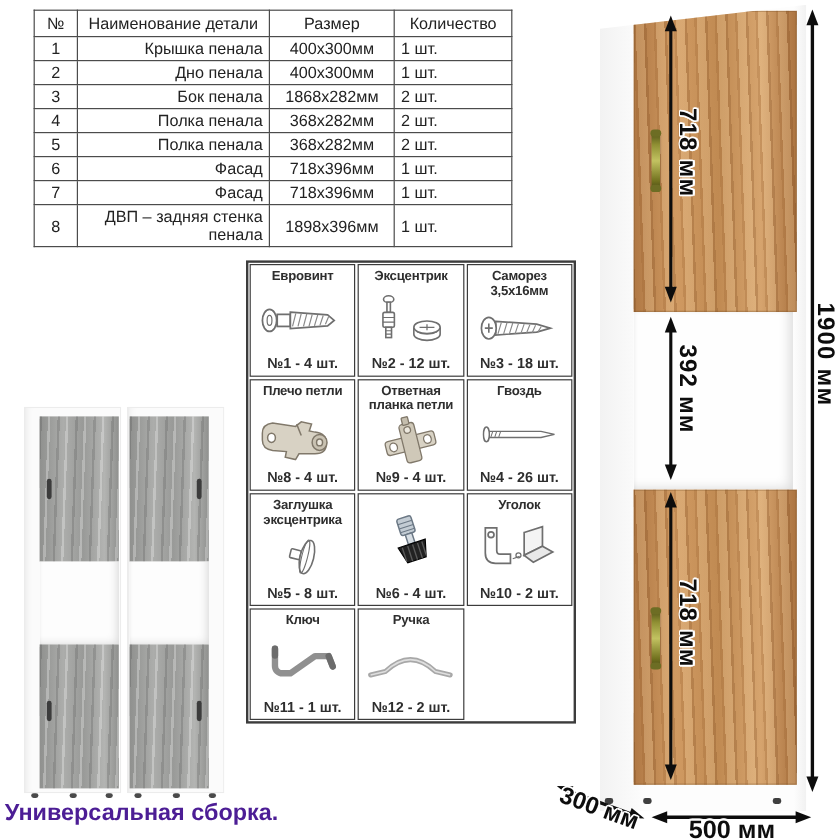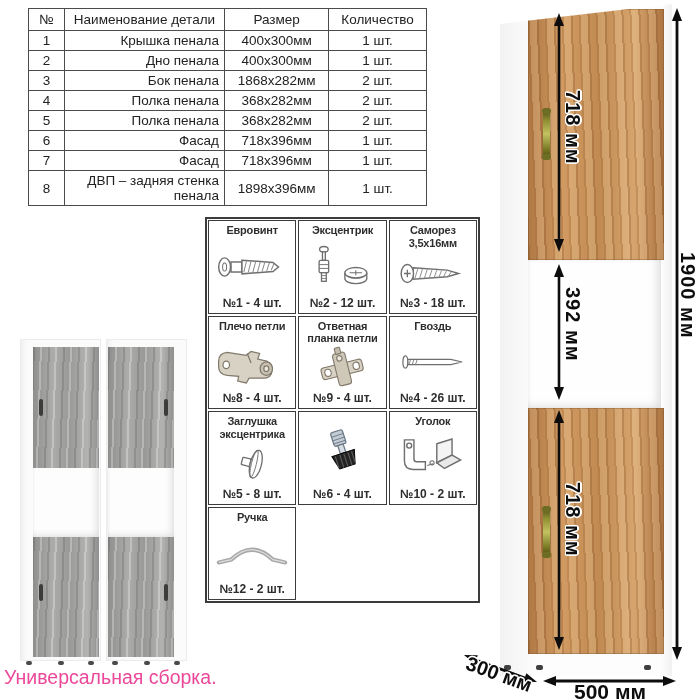--- a/index.html
+++ b/index.html
@@ -7,21 +7,21 @@
     font-family:"Liberation Sans",sans-serif;overflow:hidden;color:#1f1f1f;}
 
   
   .parts-table{position:absolute;left:28px;top:8px;width:399px;border-collapse:collapse;
     font-size:13.5px;line-height:15px;color:#222;}
   .parts-table td,.parts-table th{border:1.6px solid #4b4b4b;padding:2px 5px;font-weight:400;}
   .parts-table th{text-align:center;padding:3px 2px;}
   .col-num{width:30px;text-align:center;}
   .col-name{width:168px;text-align:right;}
   .col-size{width:98px;text-align:center;}
-  .col-qty{width:93px;text-align:center;}
+  .col-qty{width:93px;text-align:left;}
 
   
   .hw-grid{position:absolute;left:205px;top:217px;width:275px;height:386px;
     display:grid;grid-template-columns:repeat(3,1fr);grid-template-rows:repeat(4,1fr);
     gap:2px;border:2px solid #3c3c3c;background:#ffffff;box-sizing:border-box;padding:1px;}
   .hw-cell{border:1.6px solid #3c3c3c;background:#fff;display:flex;flex-direction:column;
     align-items:center;justify-content:space-between;padding:3px 1px;box-sizing:border-box;overflow:hidden;}
   .hw-title{font-size:11px;font-weight:700;text-align:center;line-height:12.5px;letter-spacing:-0.2px;color:#2e2e2e;}
   .hw-count{font-size:12px;font-weight:700;text-align:right;color:#2e2e2e;line-height:13px;}
   .hw-icon{flex:1;display:flex;align-items:center;justify-content:center;width:100%;}
@@ -40,21 +40,21 @@
   .door-b{top:198px;width:66px;height:120px;}
   .cab .niche{position:absolute;left:8px;top:129px;width:66px;height:69px;background:#fdfdfd;
     box-shadow:inset -6px -5px 8px -5px rgba(0,0,0,0.16), inset 2px 0 3px -2px rgba(0,0,0,0.10);}
   .c1 .niche{left:13px;} .c2 .niche{left:2px;}
   .cab-handle{position:absolute;width:4px;height:17px;background:#3c3c3c;border-radius:2px;}
   .c1 .h-t{left:19px;top:60px;} .c1 .h-b{left:19px;top:245px;}
   .c2 .h-t{left:58px;top:60px;} .c2 .h-b{left:58px;top:245px;}
   .foot{position:absolute;width:6px;height:4px;background:#4a4a4a;border-radius:2px;bottom:-4px;}
   .f1{left:6px;} .f2{left:38px;} .f3{left:68px;}
 
-  .caption{position:absolute;left:4px;top:666px;font-size:19.5px;font-weight:400;color:#ec4899;}
+  .caption{position:absolute;left:4px;top:666px;font-size:19.5px;font-weight:700;color:#4c1d95;}
 
   
   .rcab{position:absolute;left:500px;top:4px;width:172px;height:672px;background:
     linear-gradient(90deg,#f2f2f2,#fdfdfd 22%,#fdfdfd 94%,#f1f1f1);
     clip-path:polygon(0 20px,100% 0,100% 100%,0 100%);}
   .wood{background:
      repeating-linear-gradient(88deg, rgba(110,60,20,0.22) 0 2px, rgba(0,0,0,0) 2px 8px,
        rgba(150,95,45,0.25) 8px 10px, rgba(255,226,180,0.22) 10px 17px),
      linear-gradient(90deg,#b07844,#d09a62 26%,#c08a52 52%,#d6a46e 78%,#ab7340);}
   .rdoor{position:absolute;left:28px;width:136px;box-shadow:0 0 0 1px rgba(120,80,40,0.35) inset;}
@@ -295,20 +295,30 @@
             <path d="M46 10 l16 -5 v17 l-16 8 z" fill="#f4f4f4"></path>
             <path d="M46 30 l16 -8 9 5 -17 9 z" fill="#e9e9e9"></path>
             <circle cx="41" cy="30" r="2.2" fill="none" stroke-width="1.1"></circle>
             <path d="M36 33 l6 -2" stroke-width="1.1"></path>
           </g>
         </svg>
       </div>
       <div class="hw-count">№10 - 2 шт.</div>
     </div>
 
+    <div class="hw-cell">
+      <div class="hw-title">Ключ</div>
+      <div class="hw-icon">
+        <svg width="80" height="44" viewBox="0 0 84 46">
+          <path d="M18 10 v15 a6.5 6.5 0 0 0 6.5 6.5 h7 L53 16.5 h12 l3.5 9" fill="none" stroke="#909090" stroke-width="5.6" stroke-linecap="round" stroke-linejoin="round"></path>
+          <path d="M18 10 v6 M65 16.5 l3.5 9" fill="none" stroke="#6c6c6c" stroke-width="5.6" stroke-linecap="round"></path>
+        </svg>
+      </div>
+      <div class="hw-count">№11 - 1 шт.</div>
+    </div>
 
     <div class="hw-cell">
       <div class="hw-title">Ручка</div>
       <div class="hw-icon">
         <svg width="82" height="36" viewBox="0 0 86 38">
           <path d="M8 29 l13 -3 q22 -21 44 0 l13 3" fill="none" stroke="#a8a8a8" stroke-width="4.4" stroke-linecap="round"></path>
           <path d="M8 29 l13 -3 q22 -21 44 0 l13 3" fill="none" stroke="#dedede" stroke-width="1.3"></path>
         </svg>
       </div>
       <div class="hw-count">№12 - 2 шт.</div>

